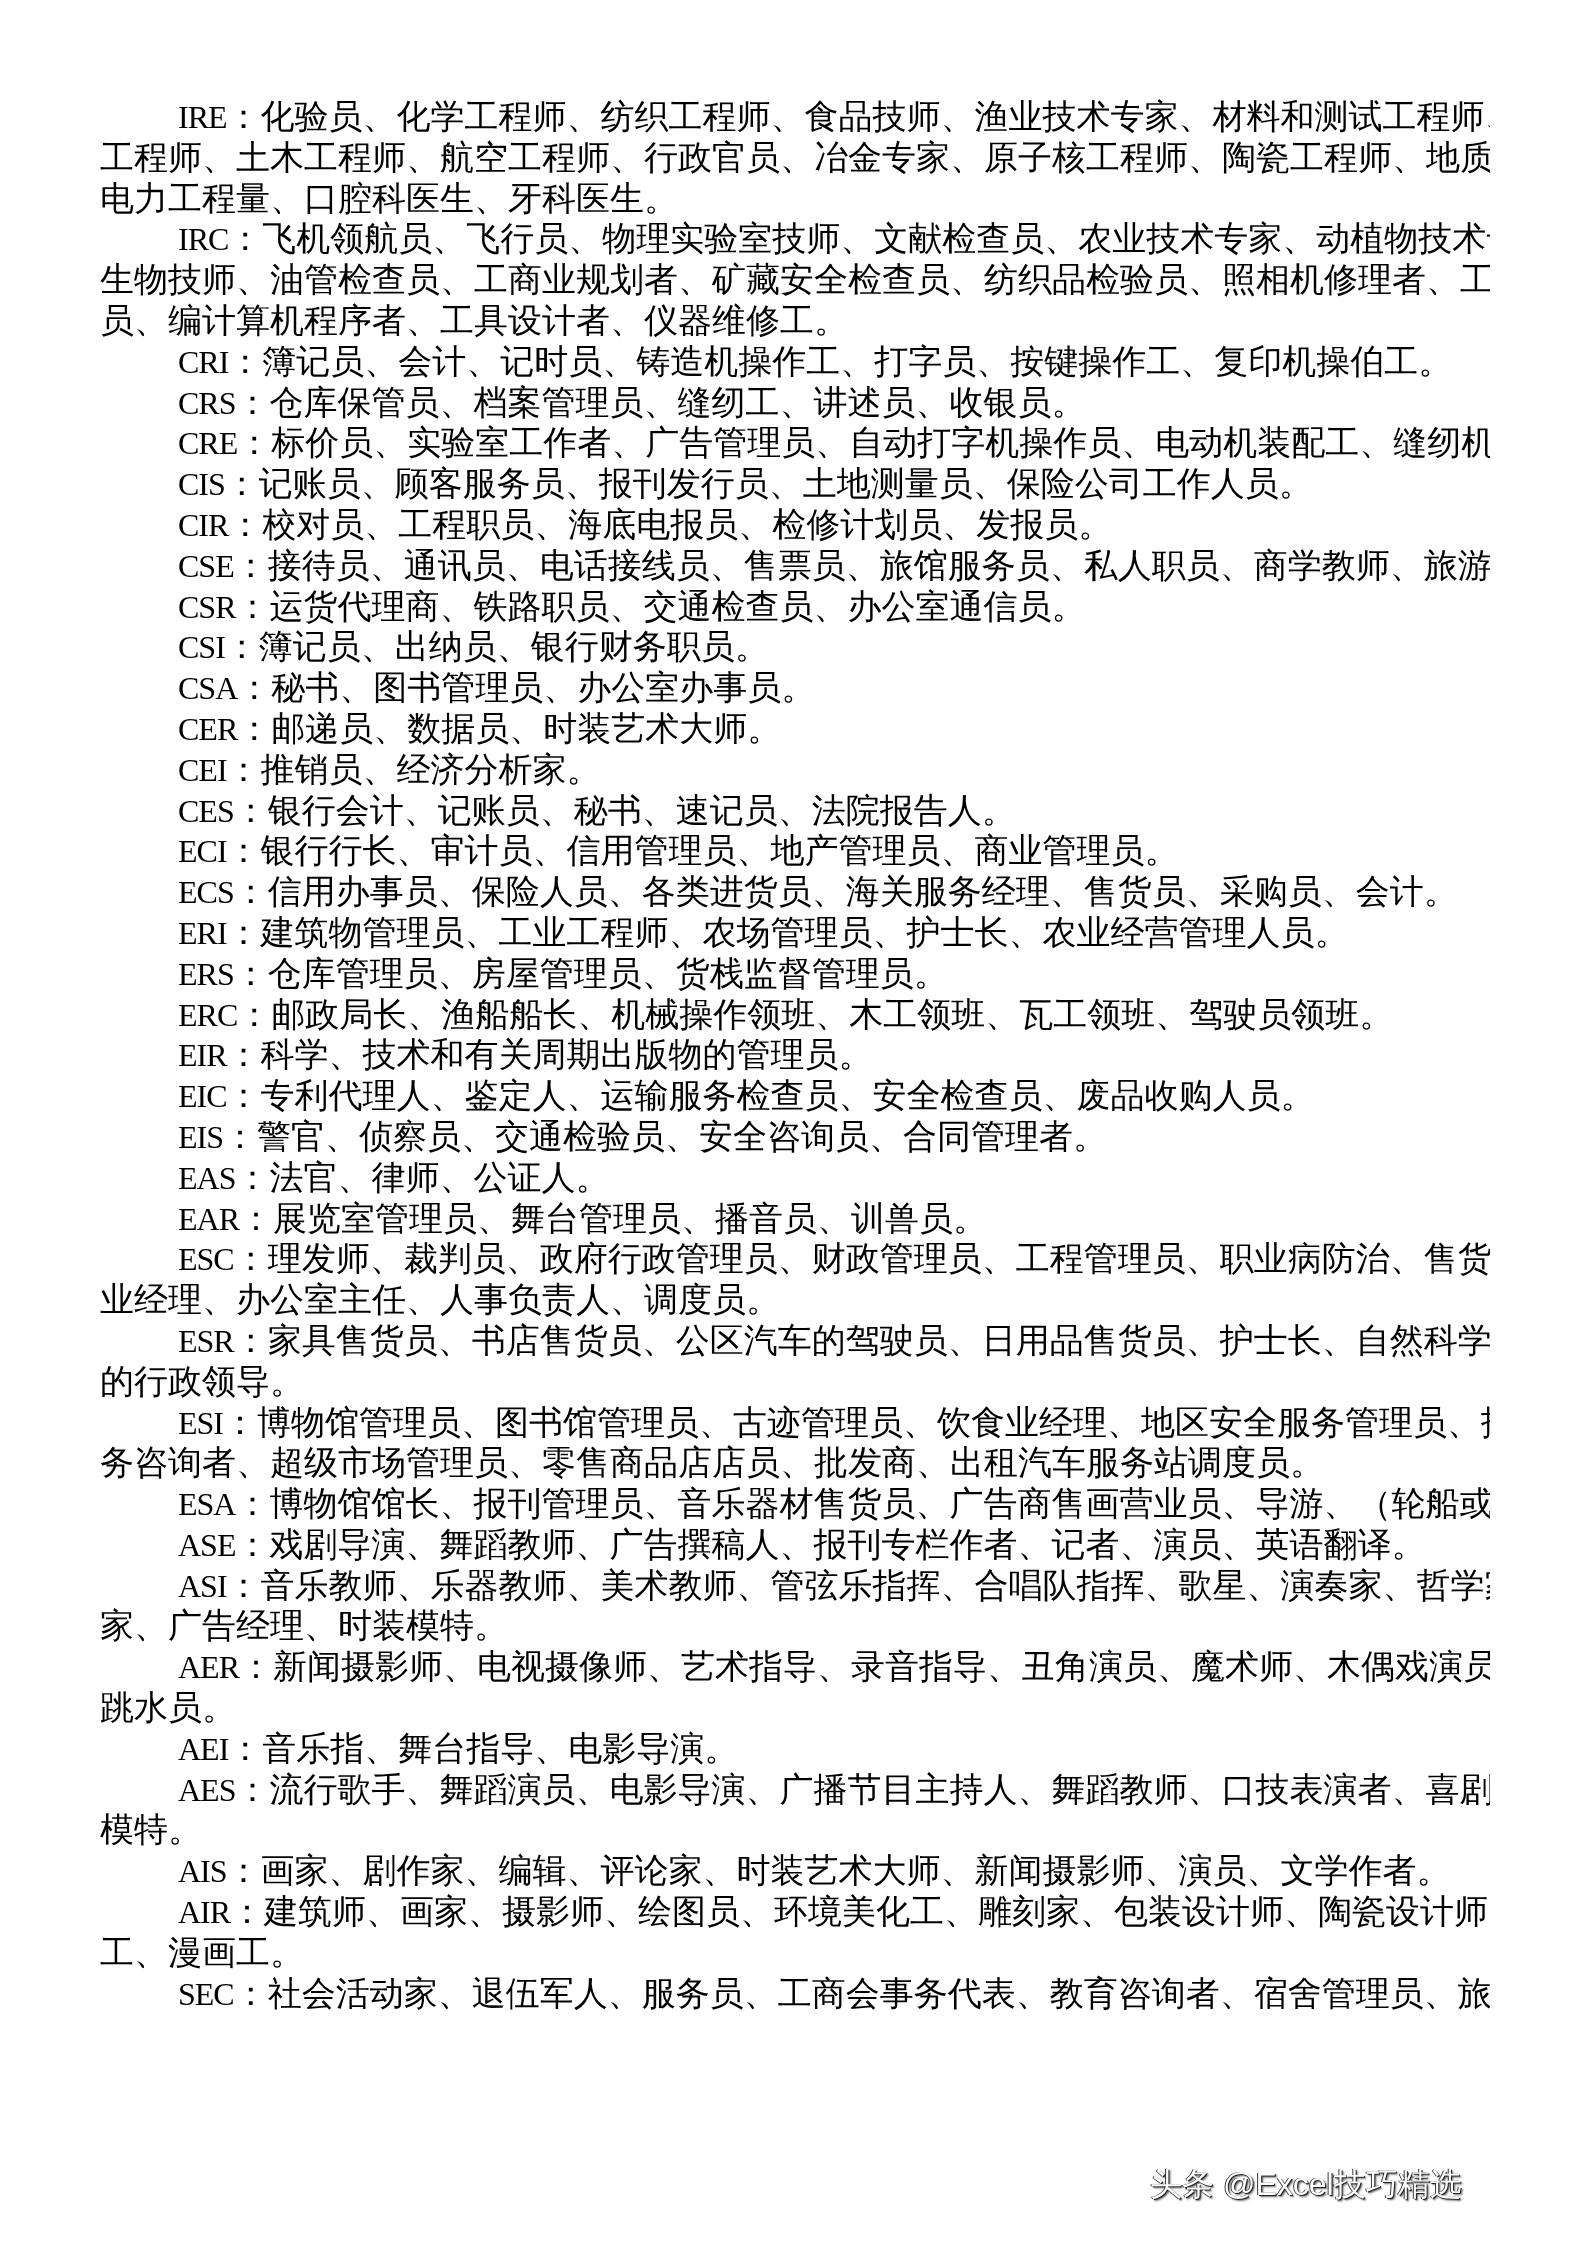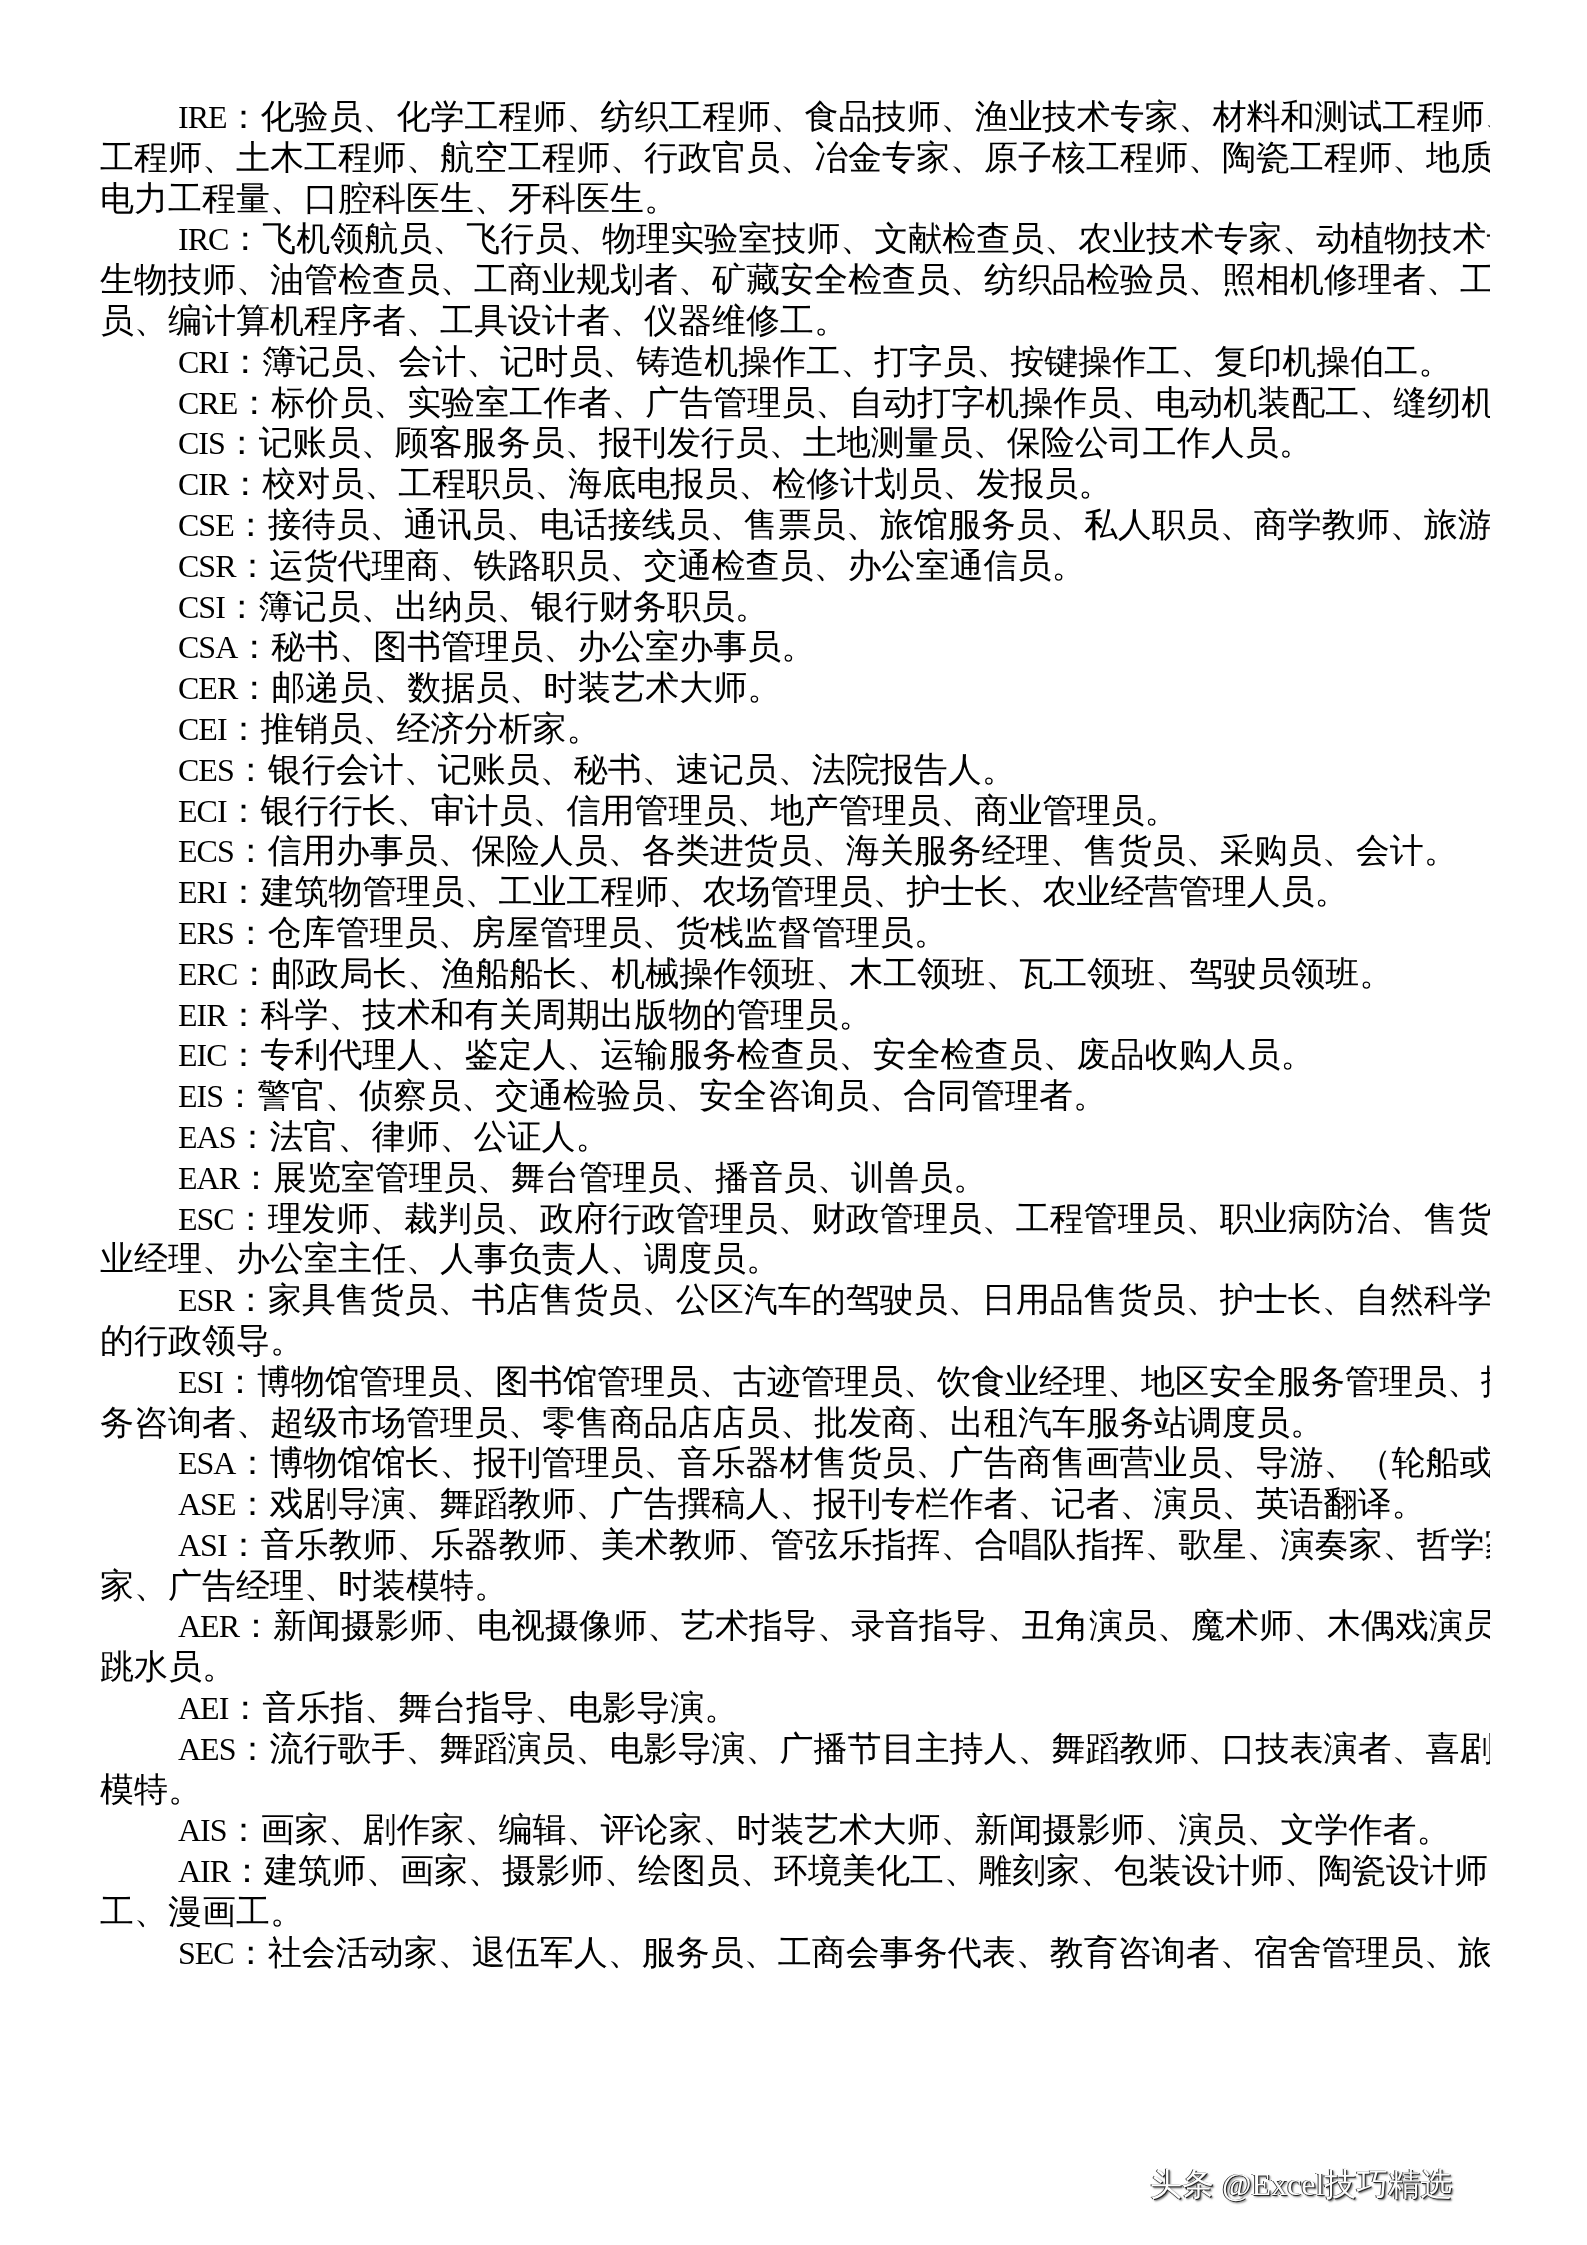--- a/index.html
+++ b/index.html
@@ -38,21 +38,21 @@
   }
   .code {
     font-family: "Liberation Serif", "DejaVu Serif", serif;
     font-size: 32px;
     letter-spacing: -1px;
   }
   #watermark {
     position: absolute;
     left: 1150px;
     top: 2164px;
-    font-family: Liberation Serif, serif;
+    font-family: Liberation Sans, sans-serif;
     font-size: 32px;
     line-height: 40px;
     color: #ffffff;
     text-shadow: 1px 1px 0 #222, -1px 0 0 #333, 2px 2px 2px rgba(0,0,0,0.6);
     white-space: nowrap;
   }
 </style>
 </head>
 <body>
 
@@ -62,20 +62,23 @@
       <div class="line full"><span>工程师、土木工程师、航空工程师、行政官员、冶金专家、原子核工程师、陶瓷工程师、地质工程师、</span></div>
       <div class="line"><span>电力工程量、口腔科医生、牙科医生。</span></div>
     </div>
     <div class="paragraph">
       <div class="line first full"><span class="code">IRC</span><span>：</span><span>飞机领航员、飞行员、物理实验室技师、文献检查员、农业技术专家、动植物技术专家、</span></div>
       <div class="line full"><span>生物技师、油管检查员、工商业规划者、矿藏安全检查员、纺织品检验员、照相机修理者、工程技术</span></div>
       <div class="line"><span>员、编计算机程序者、工具设计者、仪器维修工。</span></div>
     </div>
     <div class="paragraph">
       <div class="line first"><span class="code">CRI</span><span>：</span><span>簿记员、会计、记时员、铸造机操作工、打字员、按键操作工、复印机操伯工。</span></div>
+    </div>
+    <div class="paragraph">
+      <div class="line first"><span class="code">CRS</span><span>：</span><span>仓库保管员、档案管理员、缝纫工、讲述员、收银员。</span></div>
     </div>
     <div class="paragraph">
       <div class="line first full"><span class="code">CRE</span><span>：</span><span>标价员、实验室工作者、广告管理员、自动打字机操作员、电动机装配工、缝纫机操作工。</span></div>
     </div>
     <div class="paragraph">
       <div class="line first"><span class="code">CIS</span><span>：</span><span>记账员、顾客服务员、报刊发行员、土地测量员、保险公司工作人员。</span></div>
     </div>
     <div class="paragraph">
       <div class="line first"><span class="code">CIR</span><span>：</span><span>校对员、工程职员、海底电报员、检修计划员、发报员。</span></div>
     </div>

